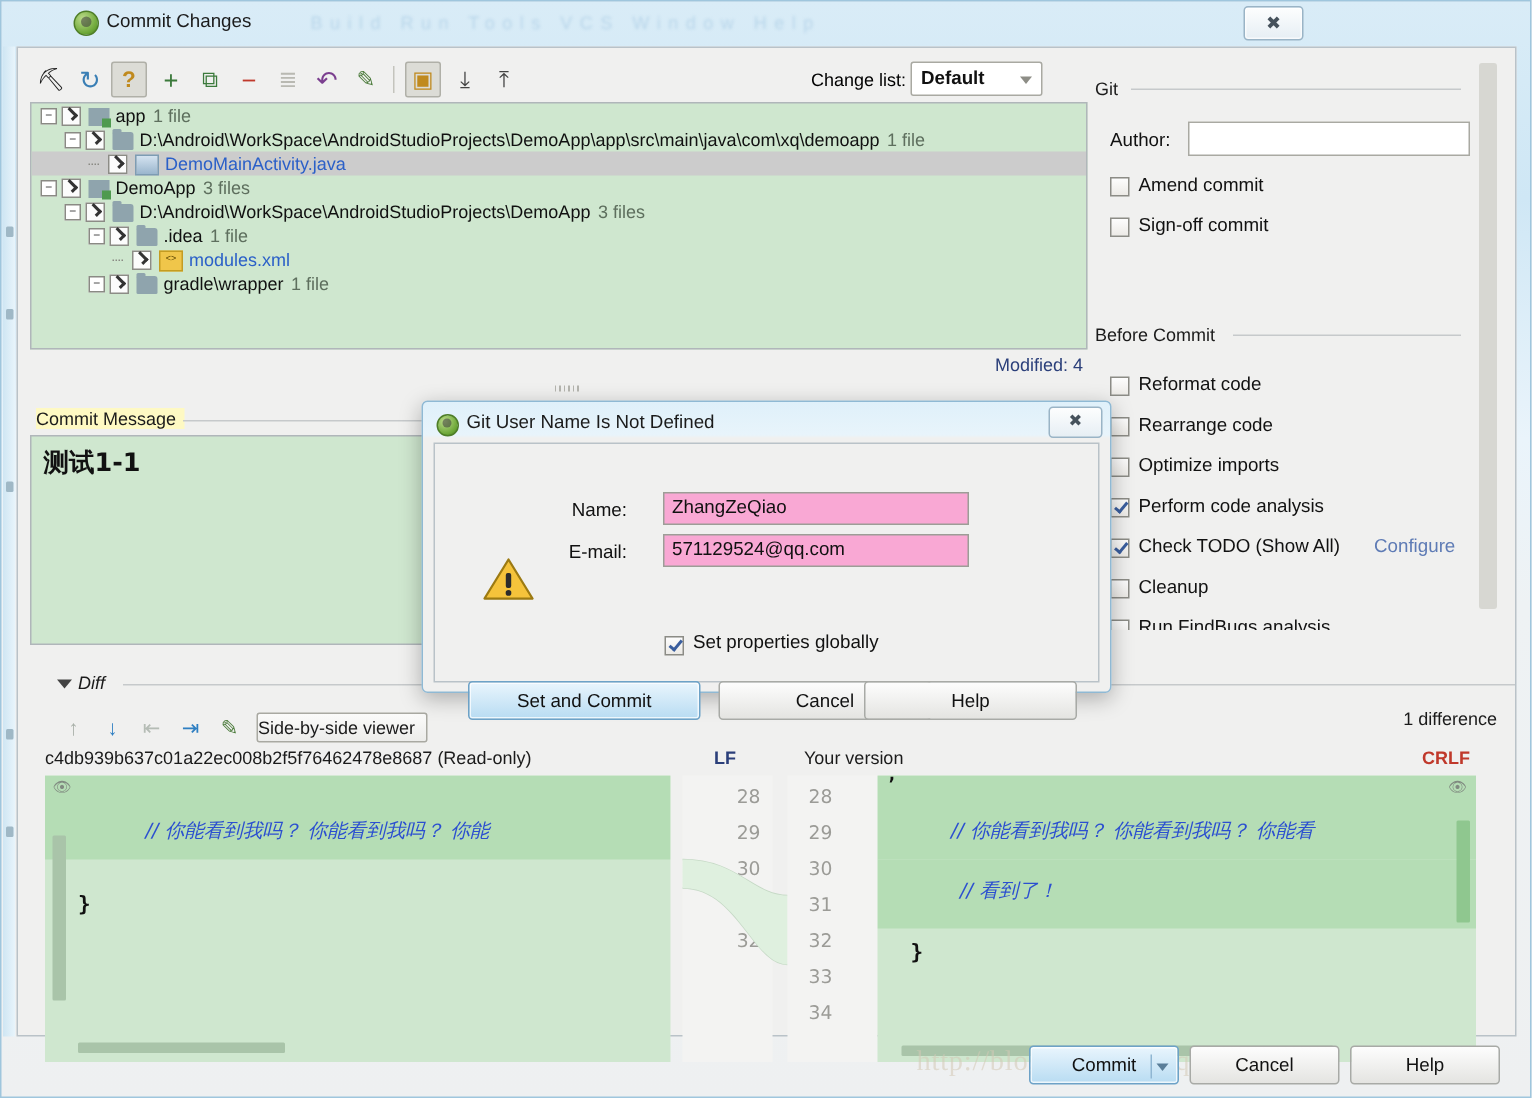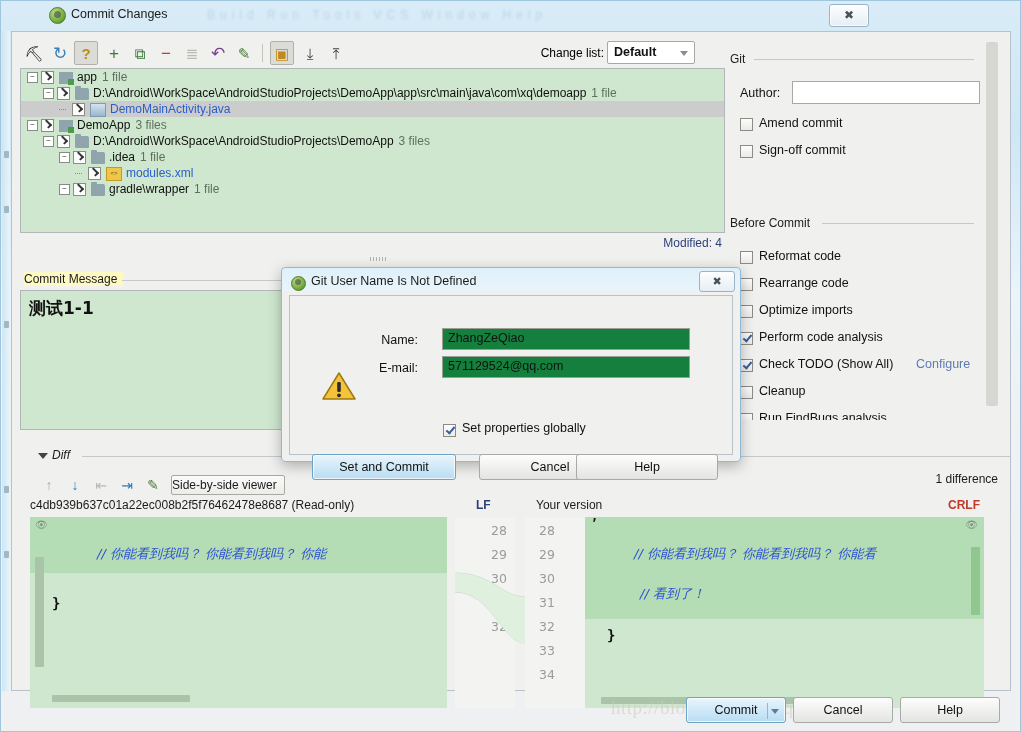--- a/index.html
+++ b/index.html
@@ -194,22 +194,22 @@
     background:radial-gradient(circle at 35% 30%,#bcdc8a,#6aa535 70%,#3f6e1d);border:1px solid #4e7d27;}
   .m-ico:after{content:"";position:absolute;left:3px;top:2px;width:6px;height:6px;border-radius:50%;background:#3a3a3a;opacity:.55;}
   .m-title{position:absolute;left:29px;top:6px;font-size:12.5px;color:#1b1b1b;white-space:nowrap;}
   .m-close{position:absolute;right:5px;top:3px;width:34px;height:19px;
     border:1px solid #9ab4c6;border-radius:3px;background:linear-gradient(180deg,#fdfefe,#e6eef4);
     color:#46525c;font-size:11px;text-align:center;line-height:18px;}
   .m-inner{position:absolute;left:7px;top:27px;width:444px;height:160px;box-sizing:border-box;
     border:1px solid #b9c2c8;background:#f0f0ef;}
   .m-warn{position:absolute;left:32px;top:75px;width:34px;height:30px;}
   .m-label{position:absolute;font-size:12.5px;color:#111;text-align:right;width:60px;}
-  .m-input{position:absolute;left:152px;width:248px;height:22px;box-sizing:border-box;
-    border:1px solid #9d9d97;background:#15803d;font-size:12.5px;color:#111;padding:2px 0 0 5px;}
+  .m-input{position:absolute;left:152px;width:204px;height:22px;box-sizing:border-box;
+    border:1px solid #9d9d97;background:#f9a8d4;font-size:12.5px;color:#111;padding:2px 0 0 5px;}
   .m-cb{position:absolute;left:153px;top:128px;width:13px;height:13px;box-sizing:border-box;
     border:1px solid #8c8c86;background:linear-gradient(180deg,#fdfdfd,#eceae6);}
   .m-cb:after{content:"";position:absolute;left:4px;top:0px;width:3px;height:7px;
     border-right:2px solid #3a5e9e;border-bottom:2px solid #3a5e9e;transform:rotate(40deg);}
   .m-cb-lbl{position:absolute;left:172px;top:125px;font-size:12.5px;color:#111;}
   .m-btn{position:absolute;top:158px;height:26px;box-sizing:border-box;
     border:1px solid #a8aaa6;border-radius:3px;background:linear-gradient(180deg,#fdfdfd,#e4e4e1);
     font-size:12.5px;color:#111;display:flex;align-items:center;justify-content:center;}
   .m-btn.primary{border:1px solid #6da2c7;background:linear-gradient(180deg,#e9f5fd,#b8dcf2);
     box-shadow:0 0 0 1px rgba(255,255,255,.75) inset;}
@@ -438,19 +438,19 @@
 
       <div class="m-label" style="left:68px;top:37px">Name:</div>
       <div class="m-input" style="top:32px">ZhangZeQiao</div>
 
       <div class="m-label" style="left:68px;top:65px">E-mail:</div>
       <div class="m-input" style="top:60px">571129524@qq.com</div>
 
       <div class="m-cb"></div>
       <div class="m-cb-lbl">Set properties globally</div>
 
-      <div class="m-btn primary" style="left:22px;width:144px">Set and Commit</div>
+      <div class="m-btn primary" style="left:22px;width:155px">Set and Commit</div>
       <div class="m-btn" style="left:189px;width:142px">Cancel</div>
       <div class="m-btn" style="left:341px;width:142px;left:auto;right:14px">Help</div>
     </div>
   </div>
 
 </div>
 
 </body></html>

